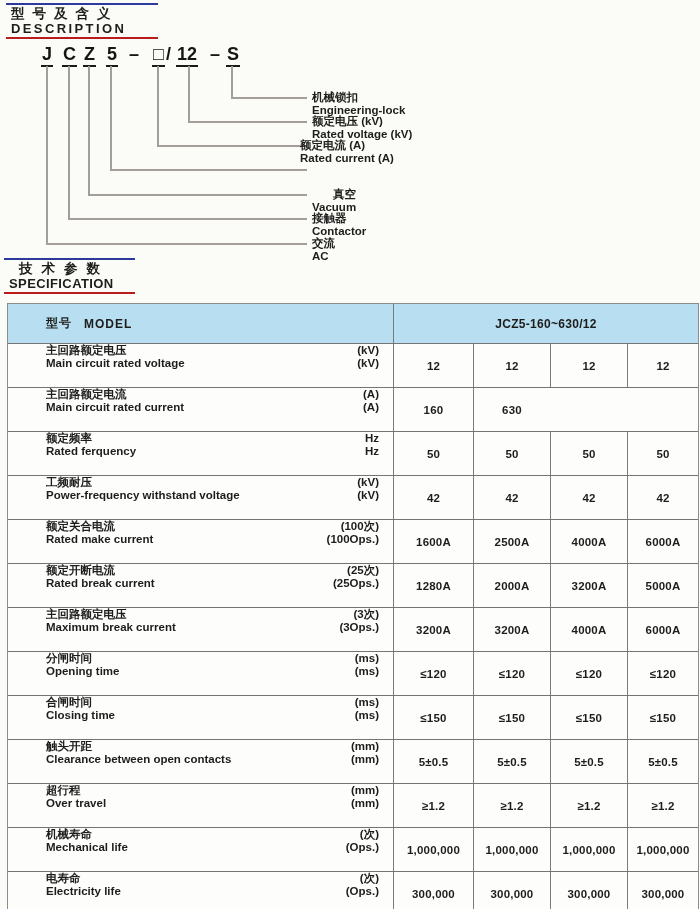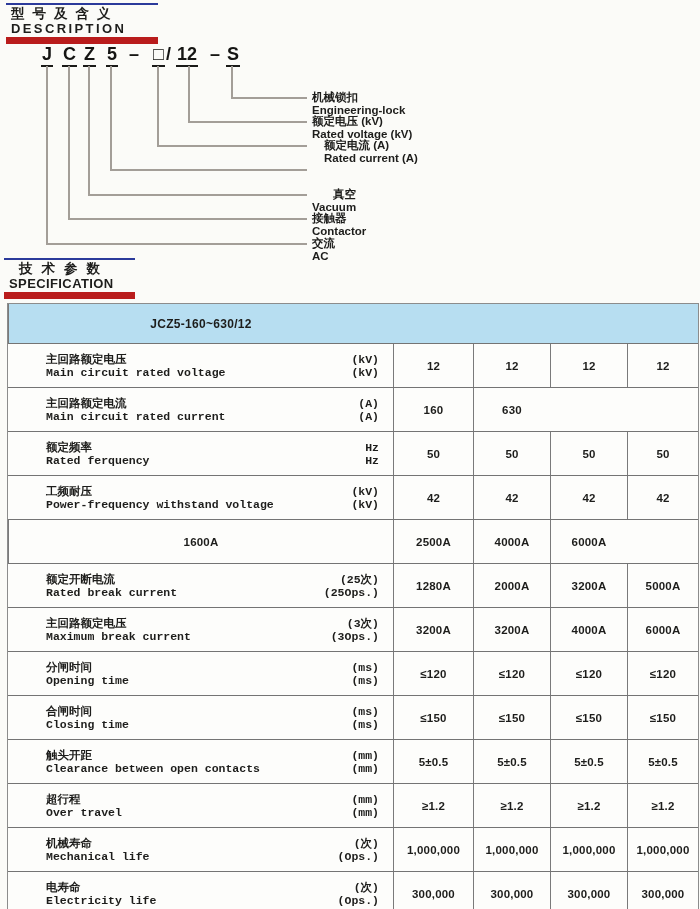--- a/index.html
+++ b/index.html
@@ -6,21 +6,21 @@
   body{
     width:700px;height:909px;position:relative;overflow:hidden;
     background:#fbfbf8;color:#1d1d1b;
     font-family:"Liberation Sans","DejaVu Sans",sans-serif;
     -webkit-font-smoothing:antialiased;
   }
   
   .title-block{
     position:absolute;
     border-top:2px solid #2b3a9b;
-    border-bottom:7px solid #b91c1c;
+    border-bottom:2px solid #b91c1c;
     padding:2px 0 2px 5px;
   }
   .title-zh{
     font-size:13.5px;font-weight:bold;letter-spacing:8px;
     white-space:nowrap;line-height:14px;
   }
   .title-en{
     font-size:13px;font-weight:bold;letter-spacing:2.4px;
     white-space:nowrap;line-height:13px;margin-top:1px;
   }
@@ -58,22 +58,22 @@
   .tbl-header .model-label .gap{width:12px;}
   .tbl-header .model-value{
     display:flex;align-items:center;justify-content:center;
     border-left:1px solid #7a7a7a;font-size:12px;letter-spacing:0.3px;
   }
   .tbl-row{
     display:grid;grid-template-columns:385px 80px 77px 77px 1fr;
     height:43px;border-top:1px solid #747474;
   }
   .param-cell{
-    display:flex;align-items:center;justify-content:space-between;
-    padding:0 14px 0 38px;overflow:hidden;font-family:Liberation Mono, monospace;
+    display:flex;justify-content:space-between;
+    padding:0 14px 0 38px;overflow:hidden;
   }
   .param-names div, .param-units div{
     font-size:11.5px;line-height:13px;white-space:nowrap;
   }
   .param-units{text-align:right;}
   .value-cell{
     display:flex;align-items:center;justify-content:center;
     border-left:1px solid #7a7a7a;font-size:11.5px;letter-spacing:0.2px;
   }
 </style>
@@ -103,21 +103,21 @@
       <div class="en">Engineering-lock</div>
     </div>
     <div class="diag-vline" style="left: 188px; top: 66px; height: 57px;"></div>
     <div class="diag-hline" style="left: 188px; top: 121px; width: 119px;"></div>
     <div class="diag-label" style="top: 115px; left: 312px;">
       <div class="zh">额定电压 (kV)</div>
       <div class="en">Rated voltage (kV)</div>
     </div>
     <div class="diag-vline" style="left: 157px; top: 66px; height: 81px;"></div>
     <div class="diag-hline" style="left: 157px; top: 145px; width: 150px;"></div>
-    <div class="diag-label" style="top: 139px; left: 324px;">
+    <div class="diag-label" style="top: 139px; left: 300px;">
       <div class="zh">额定电流 (A)</div>
       <div class="en">Rated current (A)</div>
     </div>
     <div class="diag-vline" style="left: 110px; top: 66px; height: 105px;"></div>
     <div class="diag-hline" style="left: 110px; top: 169px; width: 197px;"></div>
     <div class="diag-vline" style="left: 88px; top: 66px; height: 130px;"></div>
     <div class="diag-hline" style="left: 88px; top: 194px; width: 219px;"></div>
     <div class="diag-label" style="top: 188px; left: 312px; text-align: right;">
       <div class="zh">真空</div>
       <div class="en">Vacuum</div>
@@ -136,20 +136,25 @@
     </div>
   </div>
 
 <div class="title-block" id="spec-title" style="left:4px;top:258px;width:126px;">
   <div class="title-zh">技术参数</div>
   <div class="title-en">SPECIFICATION</div>
 </div>
 
 <div id="spec-table">
   <div class="tbl-header">
+    <div class="model-label">
+      <span>型号</span>
+      <span class="gap"></span>
+      <span>MODEL</span>
+    </div>
     <div class="model-value">JCZ5-160~630/12</div>
   </div>
   <div id="spec-rows">
       <div class="tbl-row">
         <div class="param-cell">
           <div class="param-names">
             <div>主回路额定电压</div>
             <div>Main circuit rated voltage</div>
           </div>
           <div class="param-units">
@@ -202,20 +207,30 @@
             <div>(kV)</div>
             <div>(kV)</div>
           </div>
         </div>
         <div class="value-cell">42</div>
         <div class="value-cell">42</div>
         <div class="value-cell">42</div>
         <div class="value-cell">42</div>
       </div>
       <div class="tbl-row">
+        <div class="param-cell">
+          <div class="param-names">
+            <div>额定关合电流</div>
+            <div>Rated make current</div>
+          </div>
+          <div class="param-units">
+            <div>(100次)</div>
+            <div>(100Ops.)</div>
+          </div>
+        </div>
         <div class="value-cell">1600A</div>
         <div class="value-cell">2500A</div>
         <div class="value-cell">4000A</div>
         <div class="value-cell">6000A</div>
       </div>
       <div class="tbl-row">
         <div class="param-cell">
           <div class="param-names">
             <div>额定开断电流</div>
             <div>Rated break current</div>

